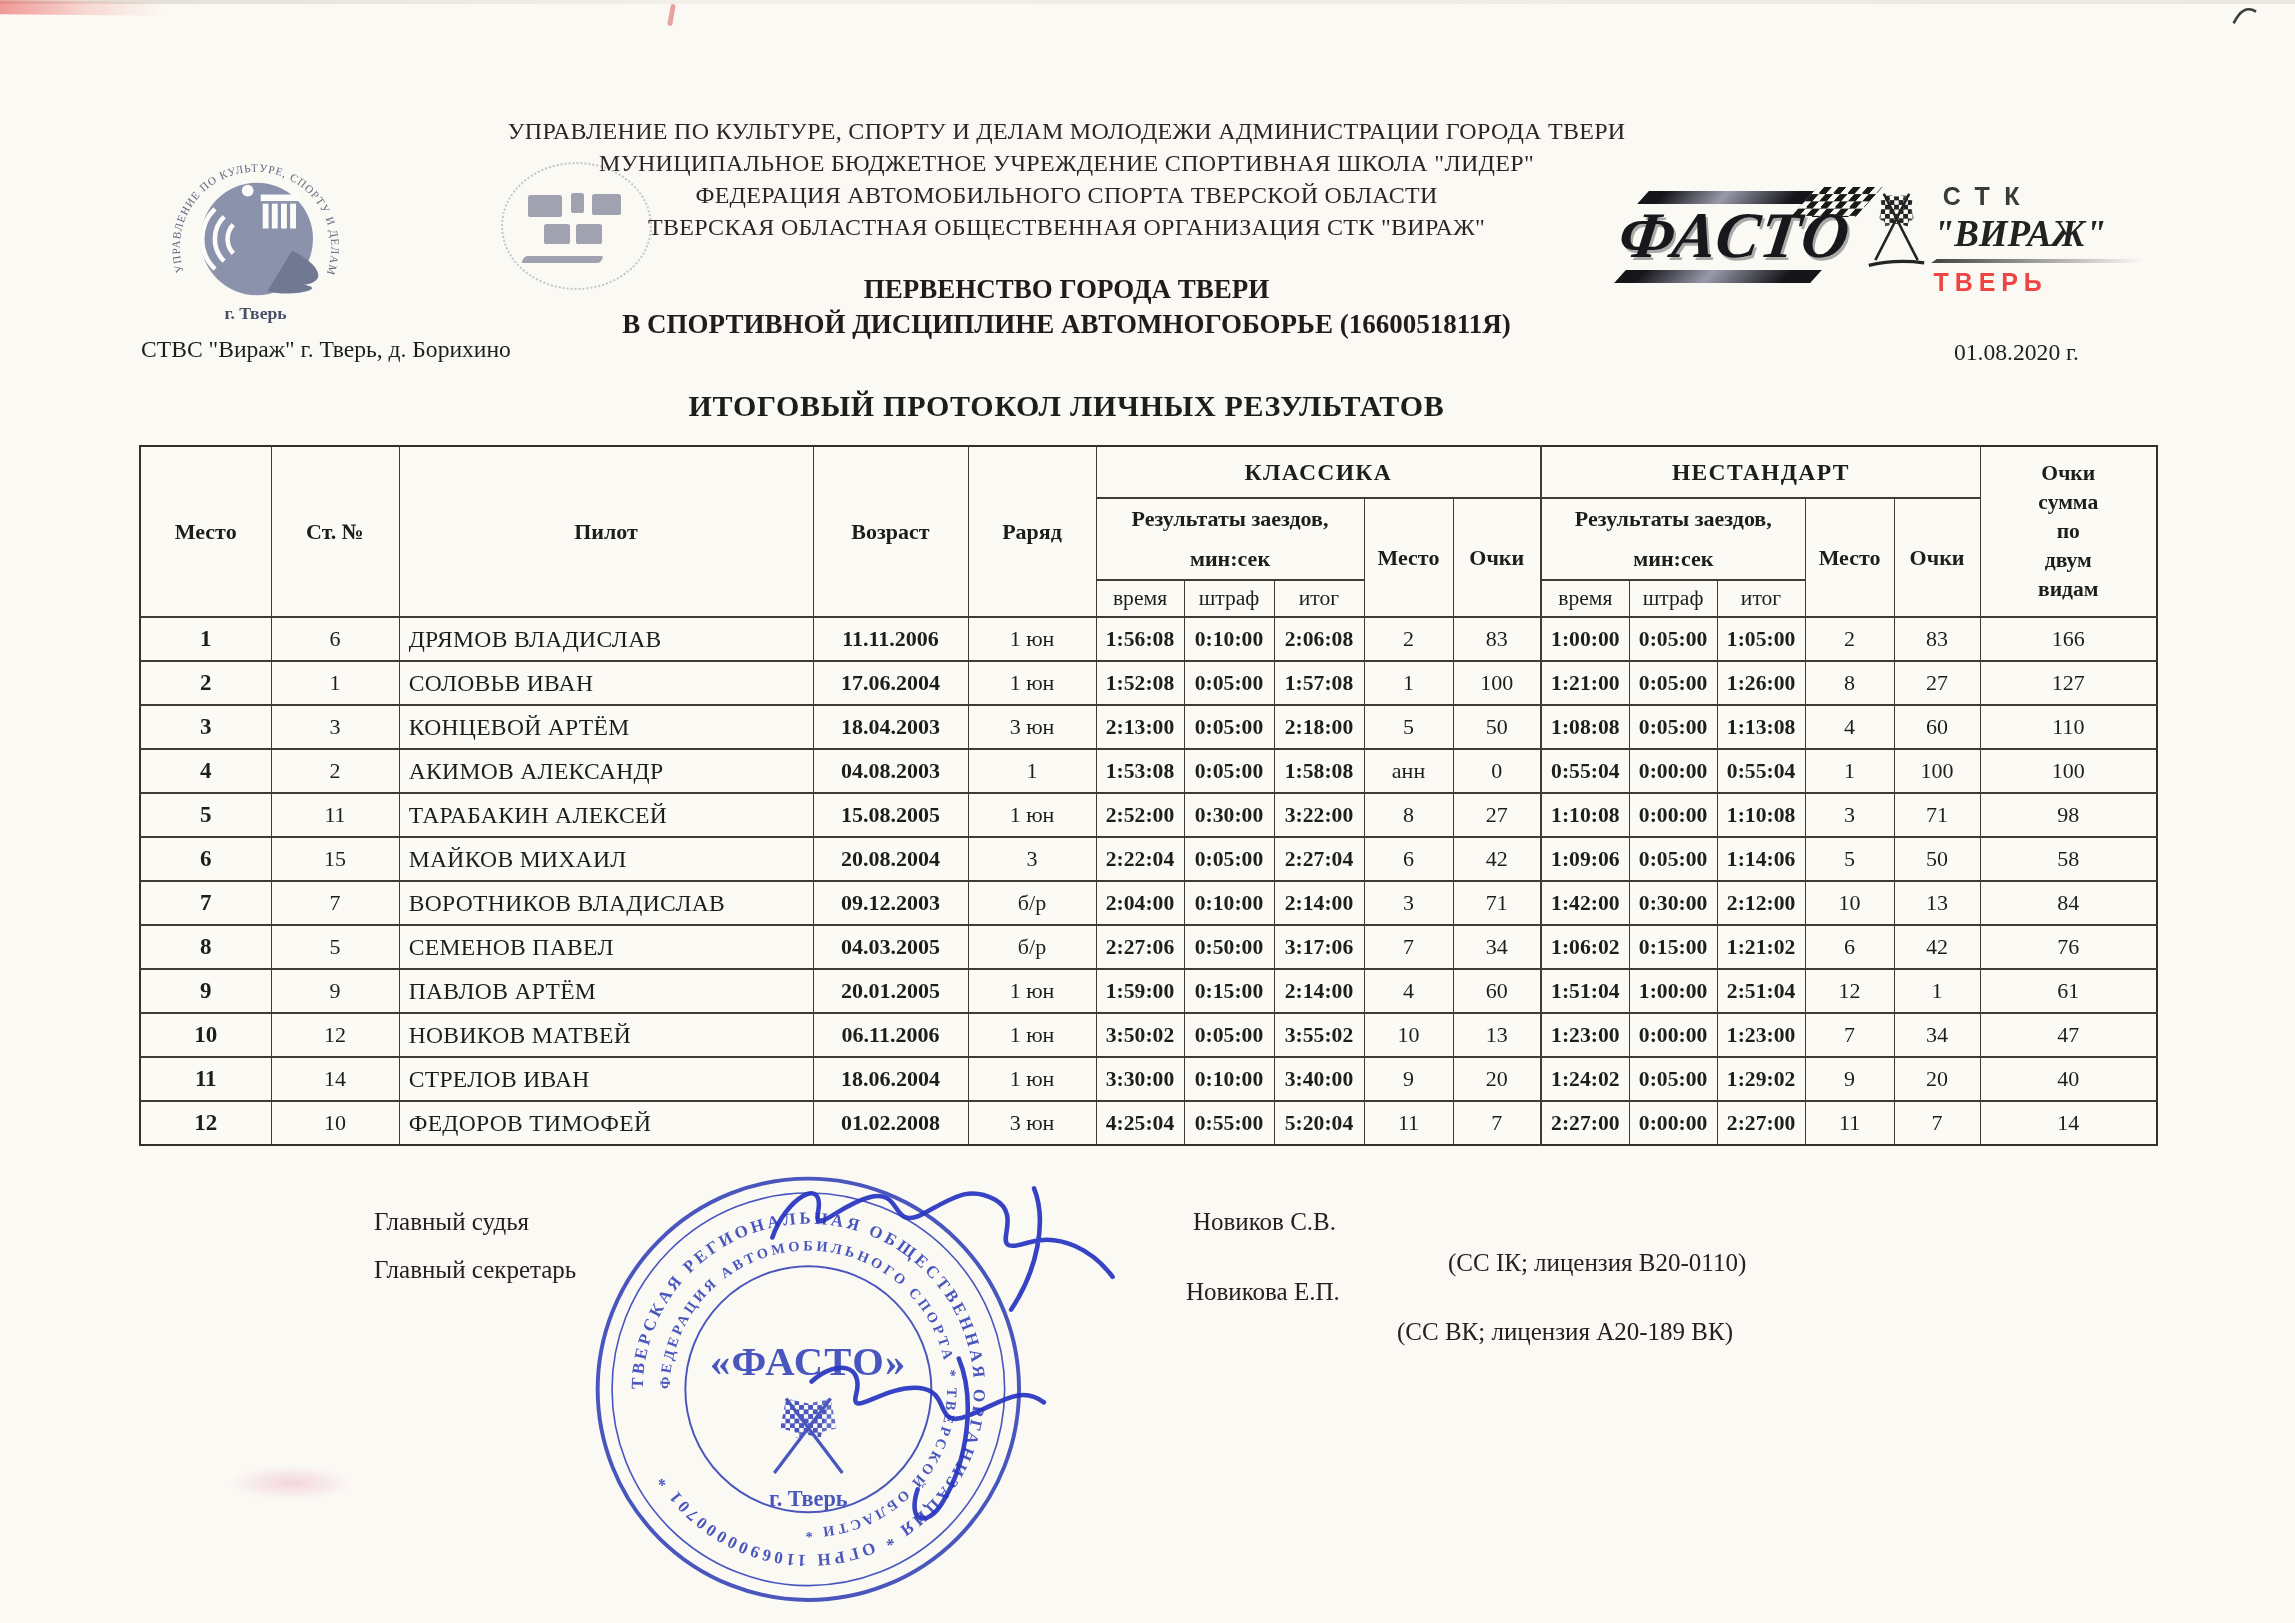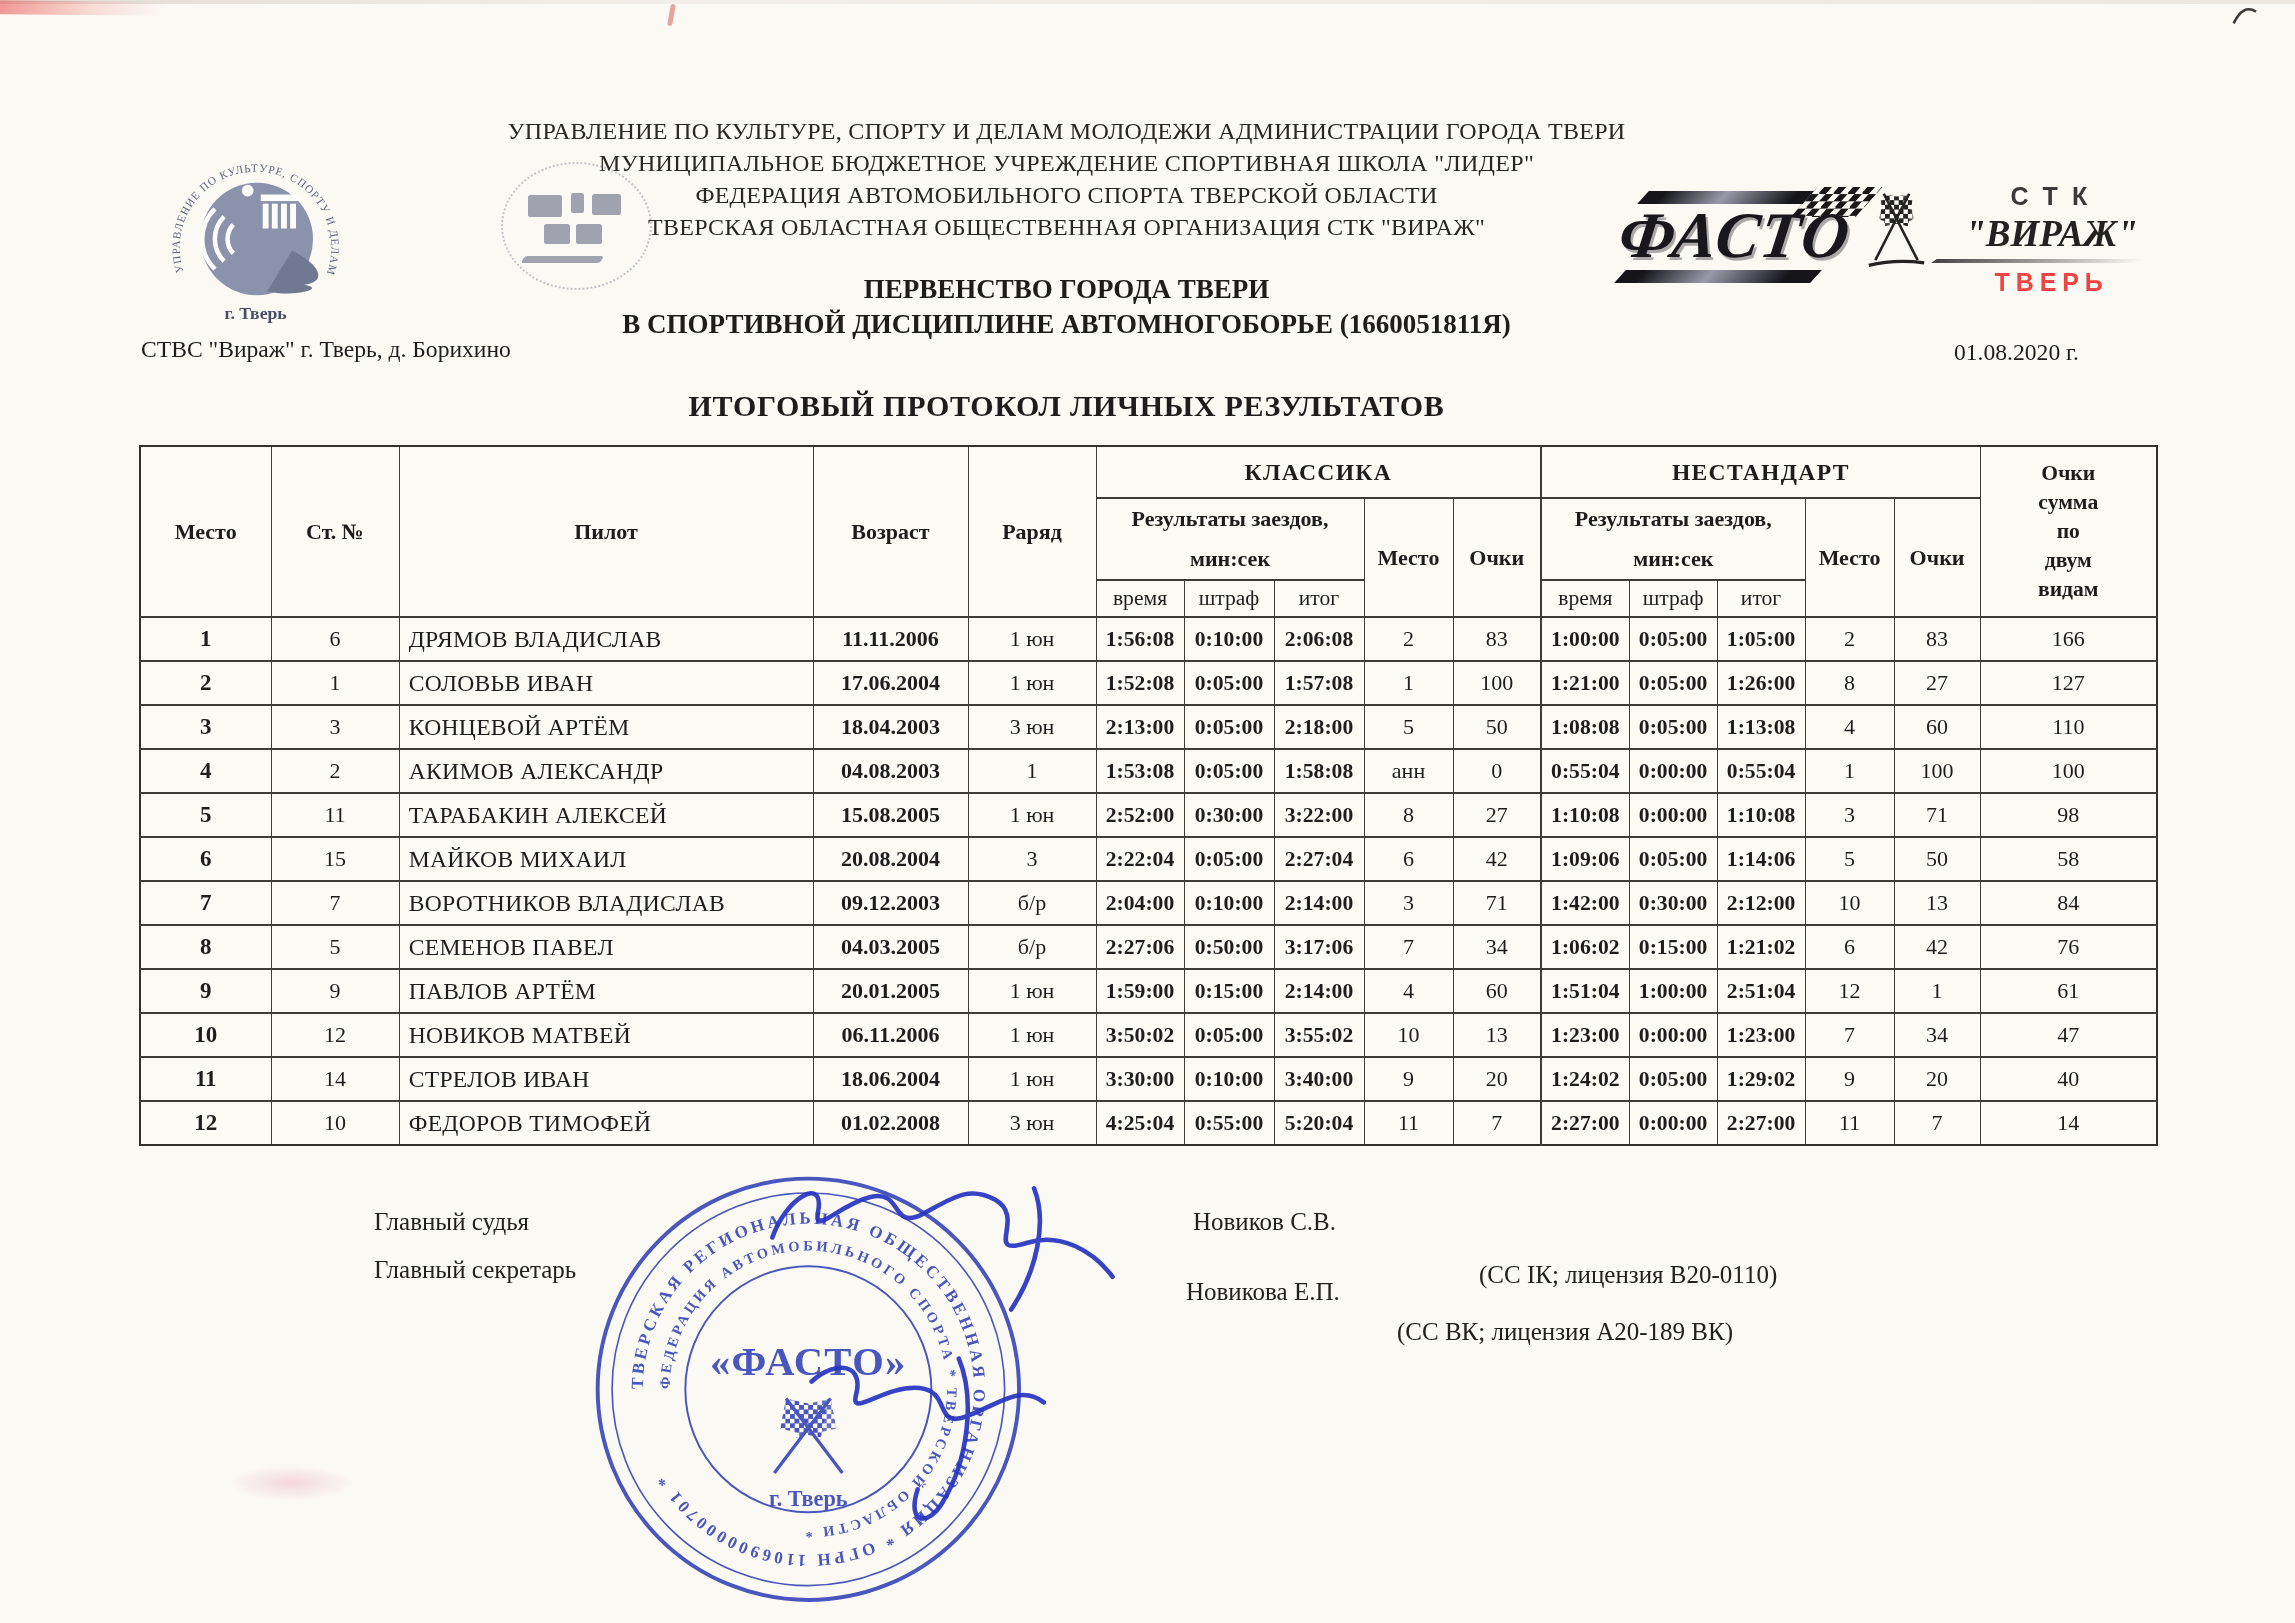--- a/index.html
+++ b/index.html
@@ -46,21 +46,21 @@
   .results td.c10,.results td.c11,.results td.c12{font-weight:700;font-size:21.6px;}
   .results .gl{border-left-width:2.6px;}
   col.cw0{width:131px}col.cw1{width:128px}col.cw2{width:414px}col.cw3{width:155px}
   col.cw4{width:128px}col.cw5{width:88px}col.cw6{width:90px}col.cw7{width:90px}
   col.cw8{width:89px}col.cw9{width:88px}col.cw10{width:88px}col.cw11{width:88px}
   col.cw12{width:88px}col.cw13{width:89px}col.cw14{width:86px}col.cw15{width:177px}
   
   .f-item{position:absolute;font-size:25px;color:#23201d;}
   .judge-label{left:374px;top:1208px;}
   .judge-name{left:1193px;top:1208px;}
-  .judge-license{left:1479px;top:1249px;margin-top:12px;}
+  .judge-license{left:1448px;top:1249px;}
   .secretary-label{left:374px;top:1256px;}
   .secretary-name{left:1186px;top:1278px;}
   .secretary-license{left:1397px;top:1318px;}
   
   .stamp-svg{position:absolute;left:576px;top:1159px;width:589px;height:458px;pointer-events:none;}
   .stampink{opacity:.85;}
   .s-ring{fill:none;stroke:#2b3ab5;}
   .s-ringtext{fill:#2b3ab5;letter-spacing:5px;font-weight:600;font-family:"Liberation Serif",serif;}
   .s-center{font-size:62px;font-weight:700;text-anchor:middle;fill:#2b3ab5;letter-spacing:2px;}
   .s-city{font-size:34px;text-anchor:middle;fill:#2b3ab5;font-weight:600;}
@@ -84,21 +84,21 @@
   .f-stripe{height:13px;background:linear-gradient(90deg,#15151a 10%,#99a 45%,#15151a 85%);transform:skewX(-42deg);}
   .f-top{width:177px;margin-left:26px;}
   .f-bot{width:196px;margin-left:2.6px;margin-top:2.6px;}
   .f-chk{position:absolute;right:2.6px;top:-3.9px;width:65px;height:30px;
      background:repeating-conic-gradient(#191919 0% 25%, #fbf9f4 0% 50%) 0 0/14.4px 14.4px;transform:skewX(-42deg);}
   .f-text{font-style:italic;font-weight:700;font-size:65px;line-height:65px;transform:skewX(-8deg);
      letter-spacing:1.3px;color:#17171c;text-shadow:2.6px 2.6px 0 rgba(20,20,25,.35);margin-top:-1.3px;width:236px;text-align:center;}
   
   .virazh-logo{position:absolute;left:1862px;top:182px;width:314px;display:flex;}
   .v-flags{width:69px;height:101px;flex:none;}
-  .v-text{margin-left:2.6px;text-align:center;width:236px;}
+  .v-text{margin-left:2.6px;text-align:left;width:236px;}
   .v-stk{font-size:25px;font-weight:700;letter-spacing:14.4px;color:#3a3a3a;
      font-family:"Liberation Sans","DejaVu Sans",sans-serif;margin-left:9.2px;}
   .v-name{font-size:37px;font-weight:700;font-style:italic;color:#222;margin-top:1.3px;}
   .v-swoosh{height:3.9px;background:linear-gradient(90deg,#444,transparent 88%);transform:skewX(-55deg);margin:3.9px 0 5.2px;}
   .v-city{font-size:25px;font-weight:700;letter-spacing:5.9px;color:#ef4444;
      font-family:"Liberation Sans","DejaVu Sans",sans-serif;}
 </style>
 </head>
 <body>
 

